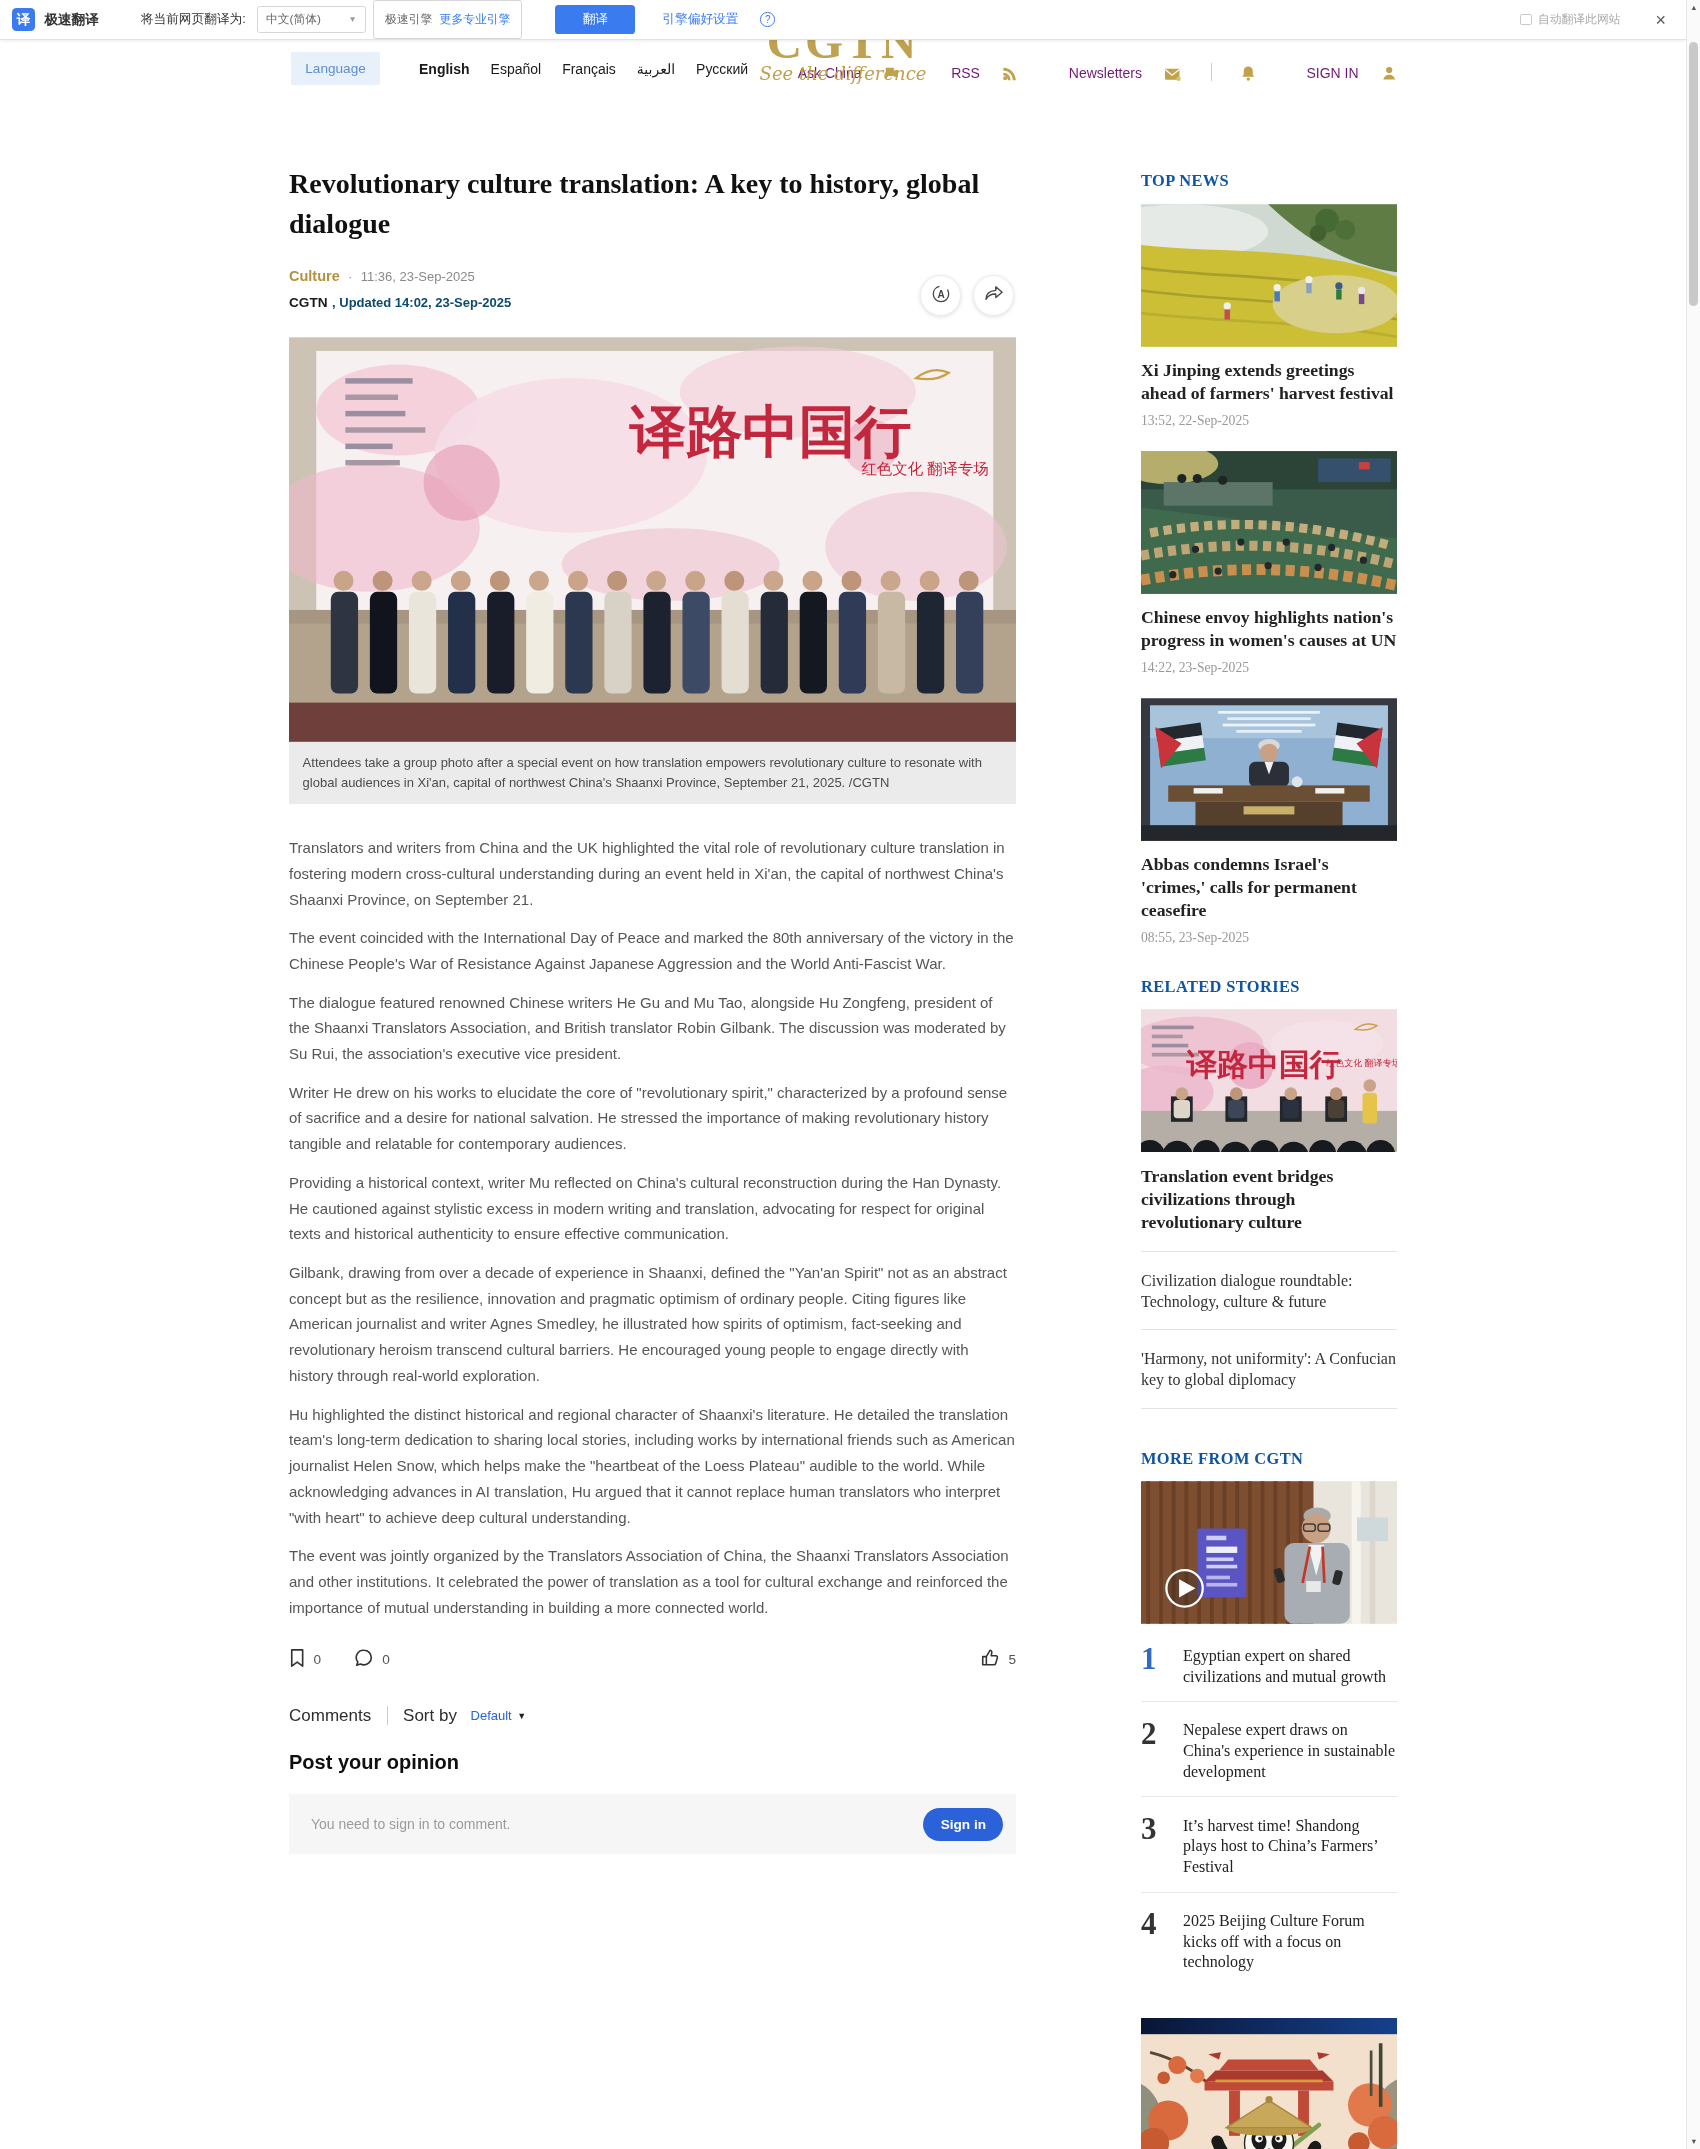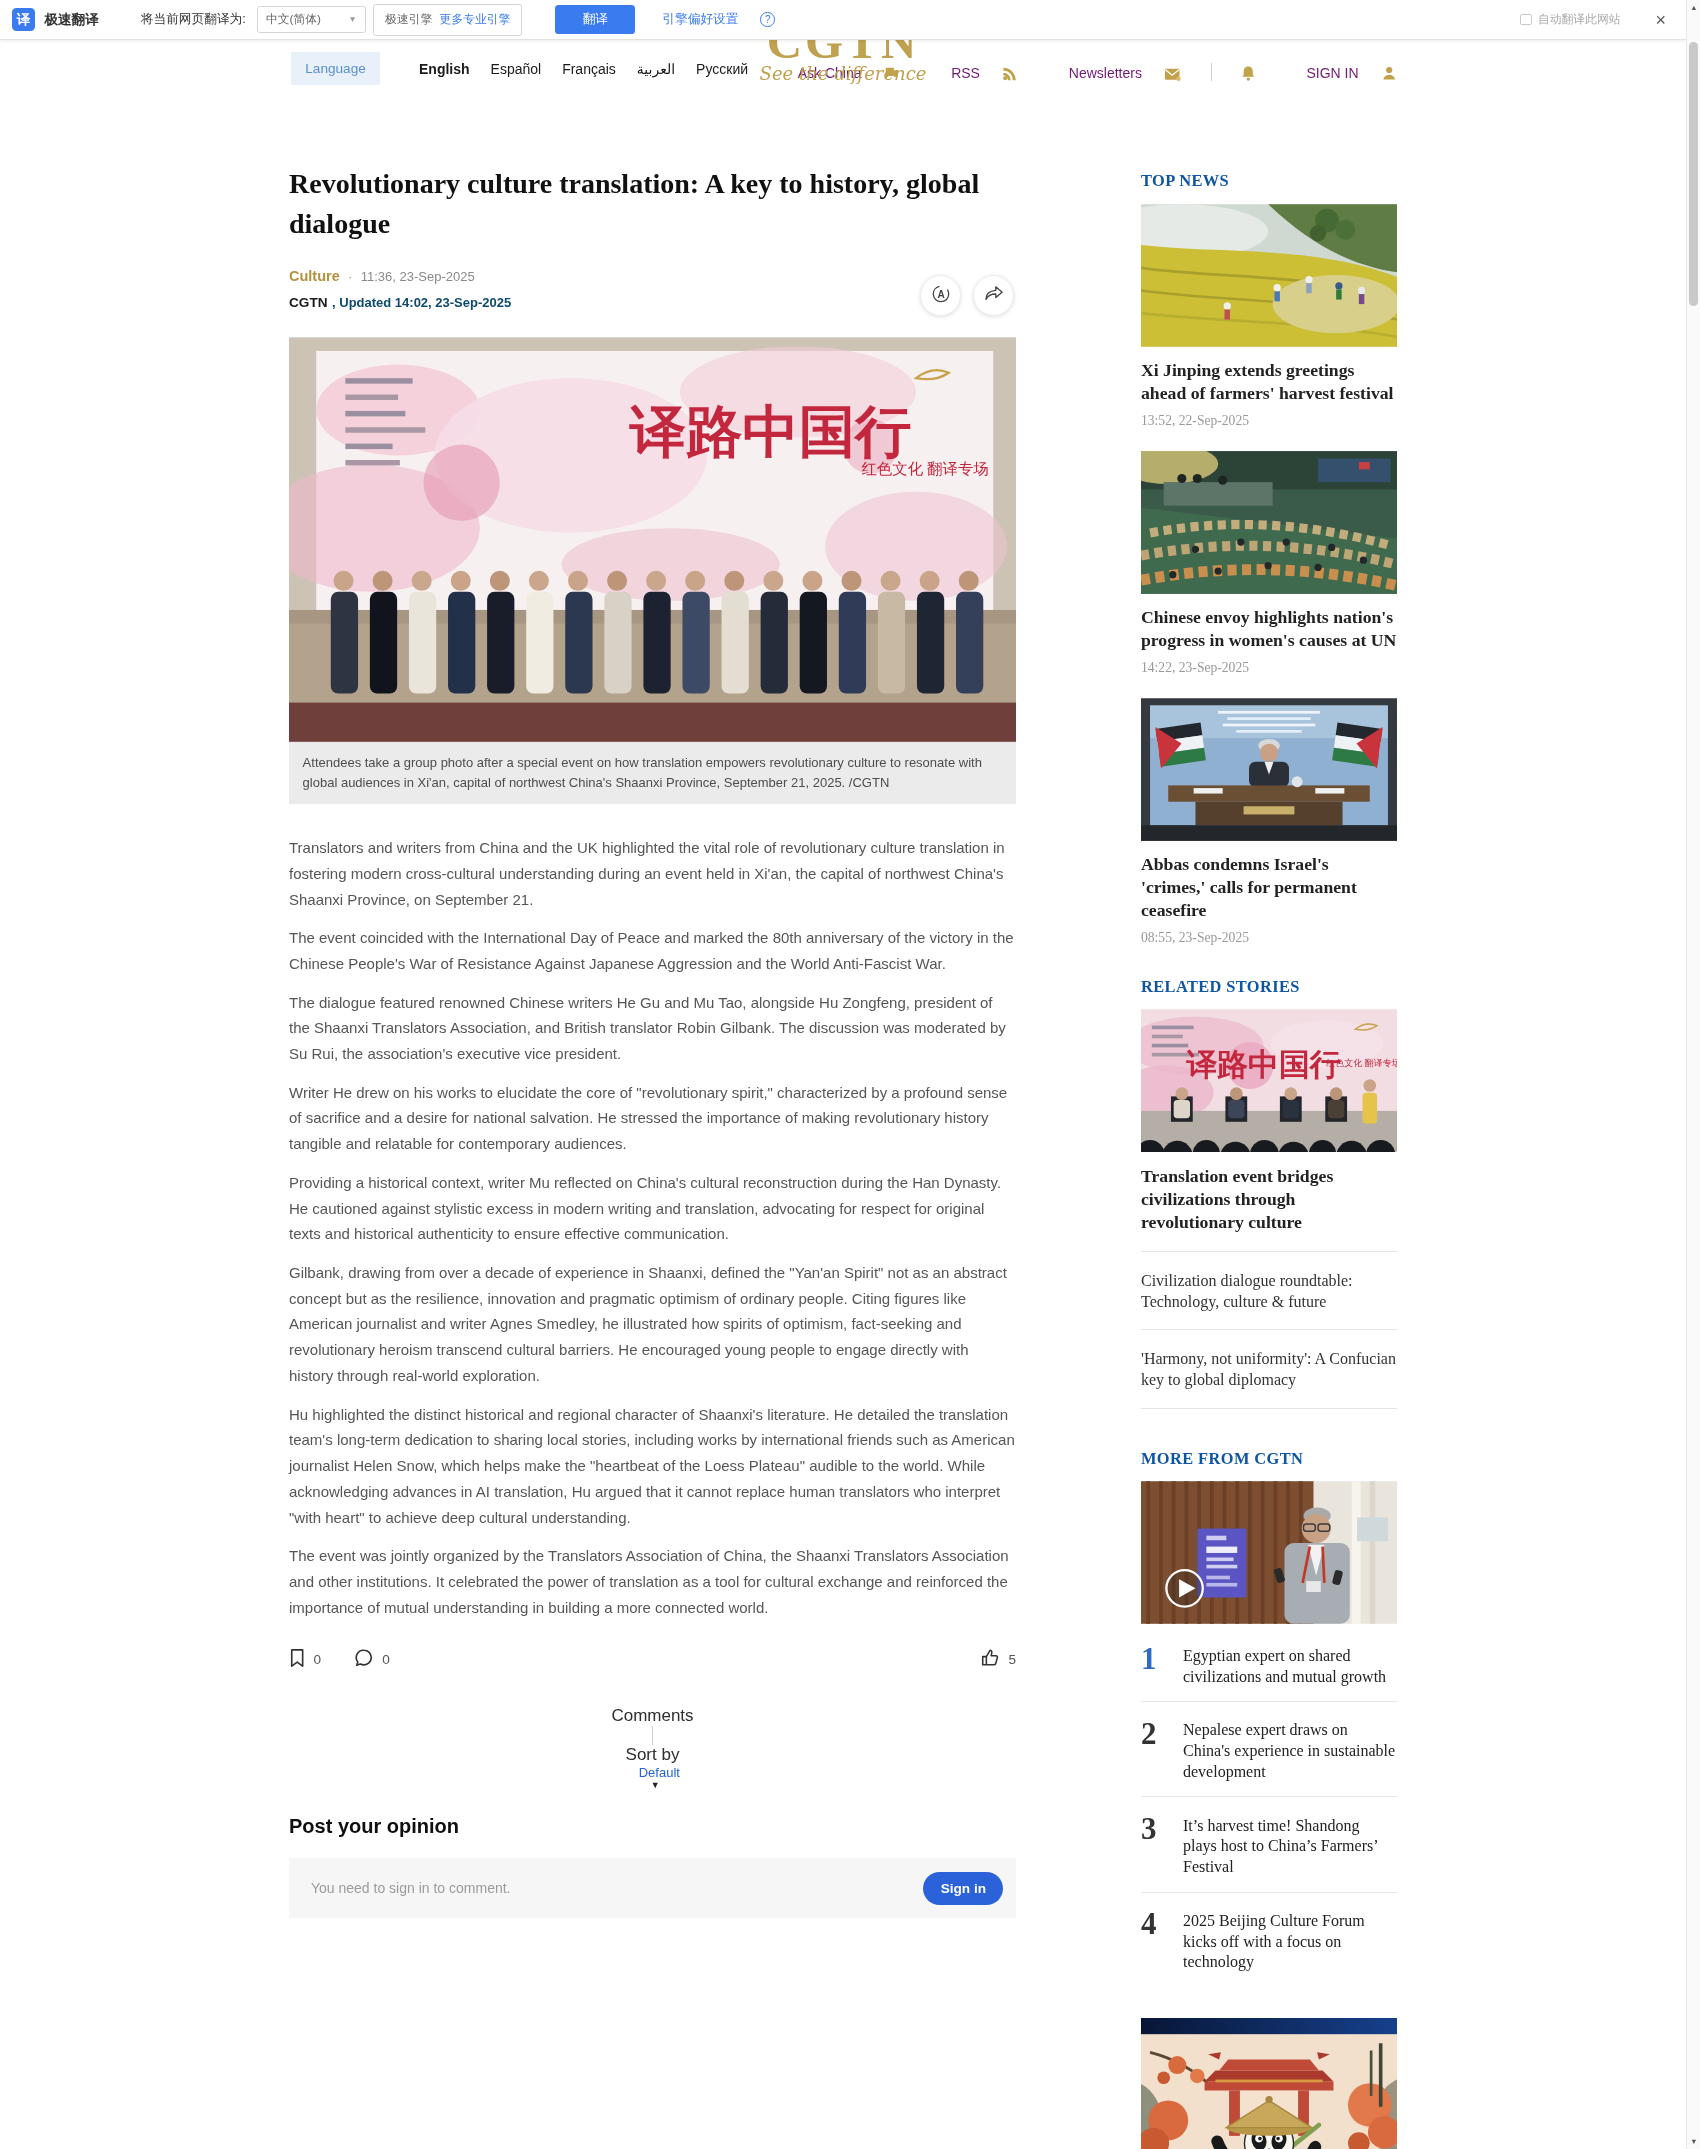--- a/index.html
+++ b/index.html
@@ -19,21 +19,21 @@
     display:flex; align-items:center; z-index:30;
   }
   .tb-logo { width:23.6px; height:23.6px; margin-left:11.8px; background:#3a7bf0; border-radius:4.5px;
     color:#fff; font-size:13.6px; font-weight:bold; display:flex; align-items:center; justify-content:center; }
   .tb-title { margin-left:9px; font-size:13.6px; font-weight:700; color:#333; }
   .tb-prompt { margin-left:42px; font-size:12.7px; color:#333; }
   .tb-select { margin-left:11px; width:109px; height:27px; border:0.9px solid #d6d6d6; border-radius:2.7px;
     display:flex; align-items:center; justify-content:space-between; padding:0 8.2px; background:#fff; cursor:pointer; }
   .tb-select .val { font-size:11.8px; color:#666; }
   .tb-select .caret { font-size:8.2px; color:#999; }
-  .tb-engine { margin-left:7.3px; height:32px; border:0.9px solid #d6d6d6; border-radius:2.7px;
+  .tb-engine { margin-left:7.3px; height:39px; border:0.9px solid #d6d6d6; border-radius:2.7px;
     display:flex; align-items:center; gap:7.3px; padding:0 11px; background:#fff; }
   .tb-engine .eng { font-size:11.8px; color:#666; }
   .tb-engine .more { font-size:11.8px; color:#3a7bf0; cursor:pointer; }
   .tb-translate { margin-left:33px; width:80px; height:29px; background:#3a7bf0; border:none; border-radius:3.6px;
     color:#fff; font-size:12.7px; display:flex; align-items:center; justify-content:center; cursor:pointer; }
   .tb-settings { margin-left:27px; display:flex; align-items:center; gap:22px; color:#3a7bf0; font-size:12.7px; cursor:pointer; }
   .help-circle { width:14.5px; height:14.5px; border:0.9px solid #3a7bf0; border-radius:50%;
     font-size:10px; display:flex; align-items:center; justify-content:center; }
   .tb-spacer { flex:1; }
   .tb-check { display:flex; align-items:center; }
@@ -84,21 +84,21 @@
     box-shadow:0 0.9px 4.5px rgba(0,0,0,.13); display:flex; align-items:center; justify-content:center; cursor:pointer; }
   figure { margin-top:27px; width:727px; }
   figure svg { display:block; }
   figcaption { background:#ebebeb; color:#4d4d4d; font-size:13px; line-height:1.5; padding:11.8px 13.6px; }
   .body-copy { margin-top:31px; }
   .body-copy p { font-size:15px; line-height:1.72; color:#565656; margin-bottom:12.7px; }
   .engage { display:flex; align-items:center; margin-top:27px; color:#555; font-size:13.6px; }
   .eng-group { display:flex; align-items:center; gap:8.2px; cursor:pointer; }
   .eng-group + .eng-group { margin-left:33px; }
   .eng-spacer { flex:1; }
-  .comments-bar { margin-top:35px; display:flex; align-items:center; font-size:17px; color:#2e2e2e;flex-direction:column; }
+  .comments-bar { margin-top:35px; display:flex; align-items:center; font-size:17px; color:#2e2e2e; }
   .cb-divider { width:0.9px; height:19px; background:#ccc; margin:0 15.5px; }
   .sort-value { color:#2563d8; font-size:13px; margin-left:13.6px; cursor:pointer; }
   .sort-caret { font-size:9px; color:#222; margin-left:5.5px; }
   .post-opinion { margin-top:25.5px; font-size:20px; font-weight:800; color:#0f0f0f; }
   .signin-box { margin-top:20px; background:#f6f6f6; height:60px; display:flex; align-items:center;
     padding:0 12.7px 0 22px; }
   .signin-hint { color:#9b9b9b; font-size:14px; }
   .signin-spacer { flex:1; }
   .signin-btn { background:#2b62d9; color:#fff; font-weight:700; font-size:13.6px; border:none;
     border-radius:18px; padding:9px 17.3px; cursor:pointer; }

